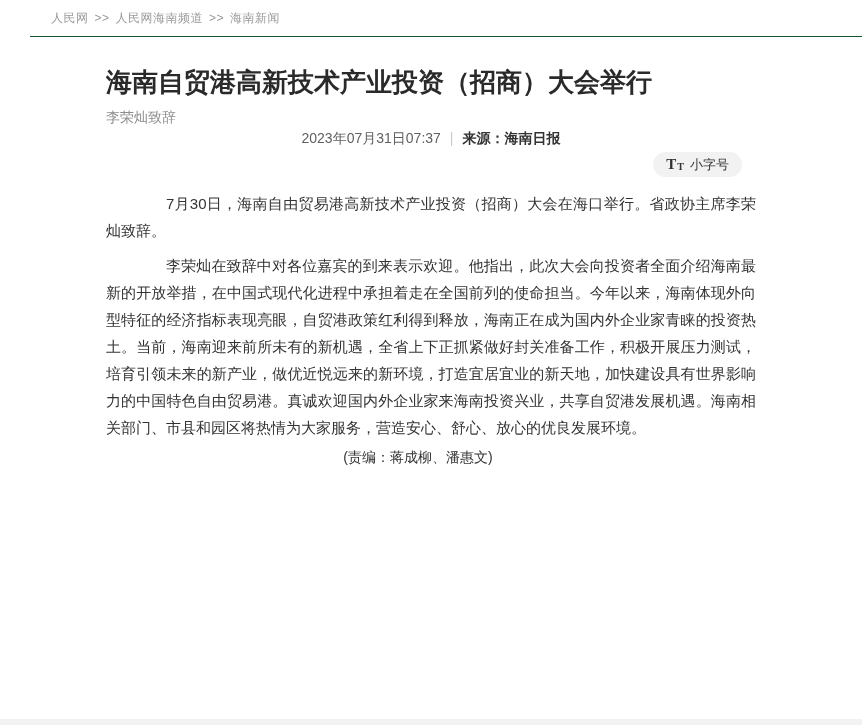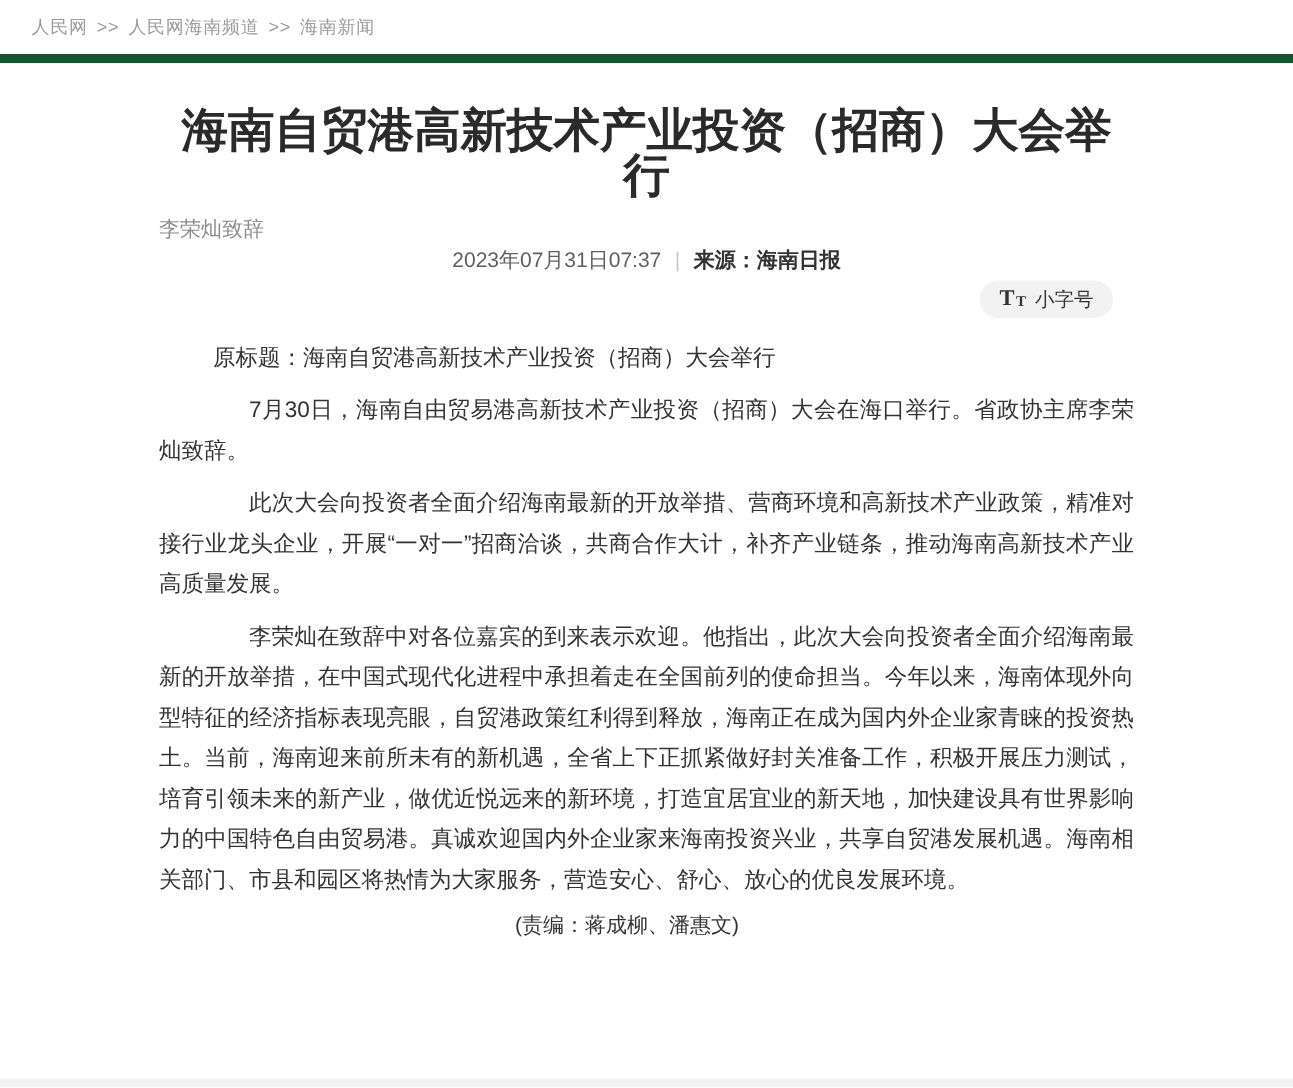--- a/index.html
+++ b/index.html
@@ -12,43 +12,44 @@
     font-family: "Liberation Sans", "DejaVu Sans", sans-serif;
     color: #333333;
     position: relative;
   }
 
   
   .breadcrumb {
     padding: 10px 0 9px 21px;
     font-size: 12px;
     color: #9b9b9b;
-    border-bottom: 6px solid #14532d;
+    border-bottom: 1px solid #14532d;
     letter-spacing: 0.5px;
+    margin-left: 30px;
   }
   .breadcrumb .crumb {
     color: #9b9b9b;
     text-decoration: none;
     cursor: pointer;
   }
   .breadcrumb .crumb-sep {
     color: #9b9b9b;
     margin: 0 6px;
   }
 
   
   .container {
     width: 650px;
     margin: 0 auto;
   }
 
   .title {
     margin: 30px 0 0 0;
-    text-align: center;
-    font-size: 31px;
+    text-align: left;
+    font-size: 26px;
     line-height: 30px;
     font-weight: bold;
     color: #2a2a2a;
   }
 
   .subtitle {
     margin-top: 10px;
     text-align: left;
     font-size: 14px;
     line-height: 20px;
@@ -167,22 +168,20 @@
 
   <div class="font-tool-row">
     <button class="font-tool">
       <span class="t-big">T</span>
         <span class="t-small">T</span>
       <span class="tool-label">小字号</span>
     </button>
   </div>
 
   <div class="article">
-    <p class="original-title">原标题：海南自贸港高新技术产业投资（招商）大会举行</p>
     <p class="body-para">7月30日，海南自由贸易港高新技术产业投资（招商）大会在海口举行。省政协主席李荣灿致辞。</p>
-    <p class="body-para">此次大会向投资者全面介绍海南最新的开放举措、营商环境和高新技术产业政策，精准对接行业龙头企业，开展“一对一”招商洽谈，共商合作大计，补齐产业链条，推动海南高新技术产业高质量发展。</p>
     <p class="body-para">李荣灿在致辞中对各位嘉宾的到来表示欢迎。他指出，此次大会向投资者全面介绍海南最新的开放举措，在中国式现代化进程中承担着走在全国前列的使命担当。今年以来，海南体现外向型特征的经济指标表现亮眼，自贸港政策红利得到释放，海南正在成为国内外企业家青睐的投资热土。当前，海南迎来前所未有的新机遇，全省上下正抓紧做好封关准备工作，积极开展压力测试，培育引领未来的新产业，做优近悦远来的新环境，打造宜居宜业的新天地，加快建设具有世界影响力的中国特色自由贸易港。真诚欢迎国内外企业家来海南投资兴业，共享自贸港发展机遇。海南相关部门、市县和园区将热情为大家服务，营造安心、舒心、放心的优良发展环境。</p>
     <div class="credit">(责编：蒋成柳、潘惠文)</div>
   </div>
 
 </div>
 
 <div class="bottom-strip"></div>
 
 </body></html>

